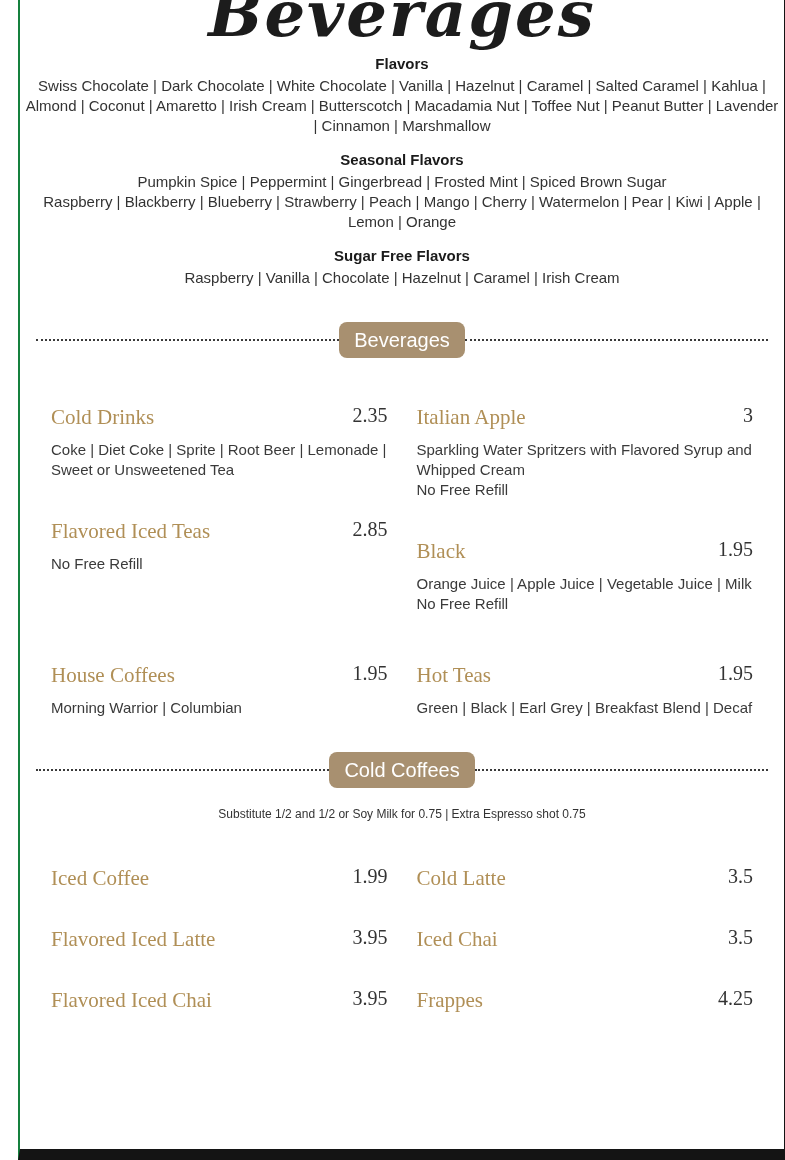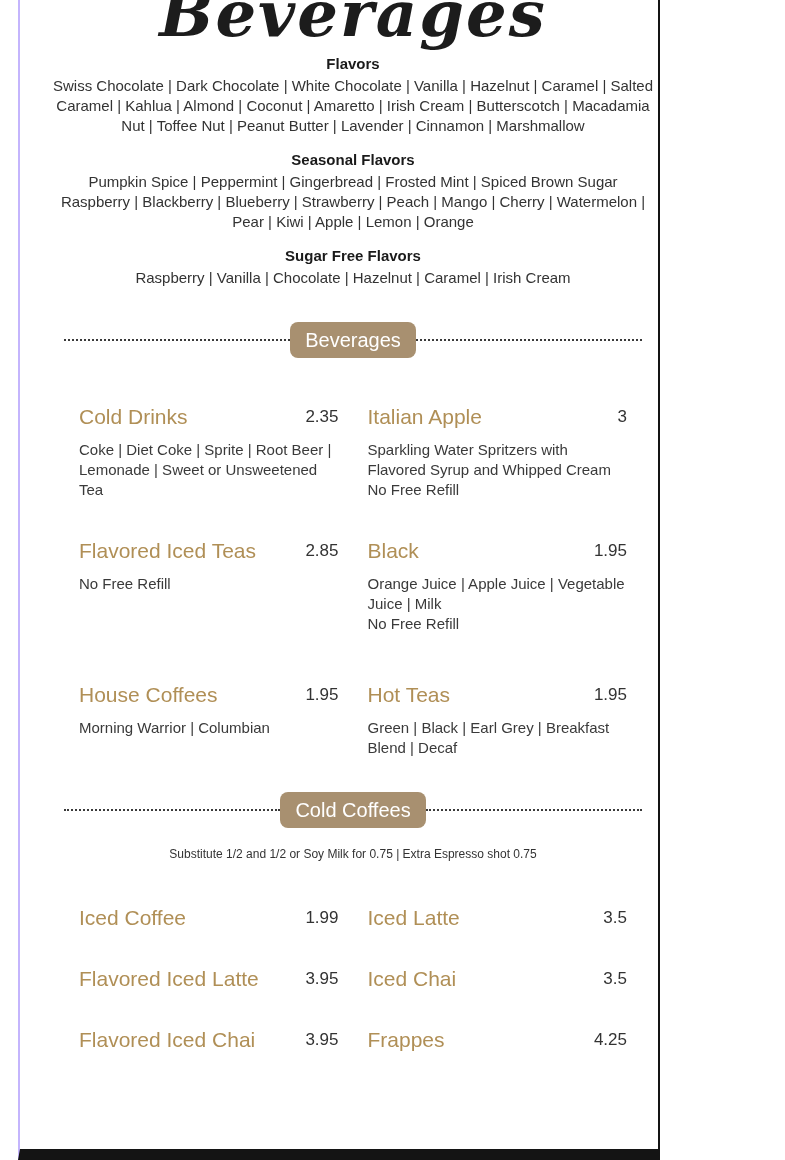--- a/index.html
+++ b/index.html
@@ -5,27 +5,26 @@
   * { margin: 0; padding: 0; box-sizing: border-box; }
   html, body {
     width: 785px; height: 1160px;
     background: #ffffff;
     font-family: "Liberation Sans", "DejaVu Sans", sans-serif;
     overflow: hidden;
   }
   .page {
     position: absolute;
     left: 18px; top: 0;
-    width: 642px; height: 1160px;
+    width: 768px; height: 1160px;
     background: #ffffff;
-    border-left: 2px solid #c4b5fd;
+    border-left: 2px solid #15803d;
     border-right: 2px solid #141414;
     border-bottom: 11px solid #141414;
     overflow: hidden;
-    padding-left: 28px;
   }
   
   .script-title {
     font-family: "DejaVu Serif", serif;
     font-style: italic;
     font-weight: 700;
     font-size: 64px;
     letter-spacing: 2px;
     color: #1c1c1c;
     text-align: center;
@@ -78,30 +77,31 @@
     margin-top: 46px;
   }
   .menu-grid.hot { margin-top: 48px; }
   .menu-grid.cold { margin-top: 44px; }
   .menu-col { display: block; }
   .menu-item + .menu-item { margin-top: 38px; }
   .menu-grid.cold .menu-item + .menu-item { margin-top: 35px; }
   .item-head {
     display: flex;
     justify-content: space-between;
-    align-items: center;
+    align-items: flex-start;
+    font-family: Liberation Serif, serif;
   }
   .item-name {
     color: #b08f56;
     font-size: 21px;
     line-height: 26px;
   }
   .item-price {
     color: #333333;
-    font-size: 17px;
+    font-size: 20px;
   }
   .item-desc { margin-top: 10px; }
   .desc-line {
     font-size: 15px;
     line-height: 20px;
     color: #3a3a3a;
   }
   .section-note {
     margin-top: 19px;
     text-align: center;
@@ -231,21 +231,21 @@
       <div class="menu-item">
         <div class="item-head">
           <span class="item-name">Flavored Iced Chai</span>
           <span class="item-price">3.95</span>
         </div>
       </div>
     </div>
     <div class="menu-col">
       <div class="menu-item">
         <div class="item-head">
-          <span class="item-name">Iced Latte</span>
+          <span class="item-name">Cold Latte</span>
           <span class="item-price">3.5</span>
         </div>
       </div>
       <div class="menu-item">
         <div class="item-head">
           <span class="item-name">Iced Chai</span>
           <span class="item-price">3.5</span>
         </div>
       </div>
       <div class="menu-item">

